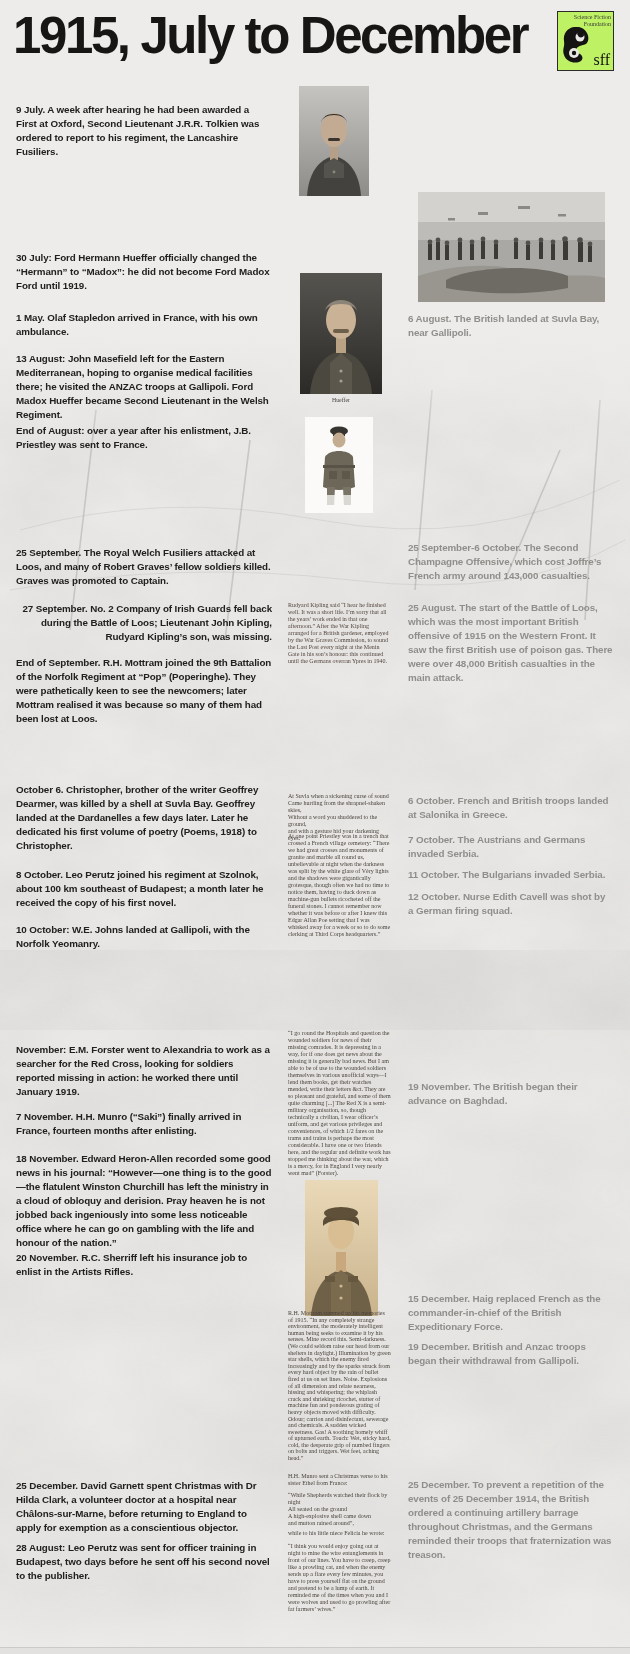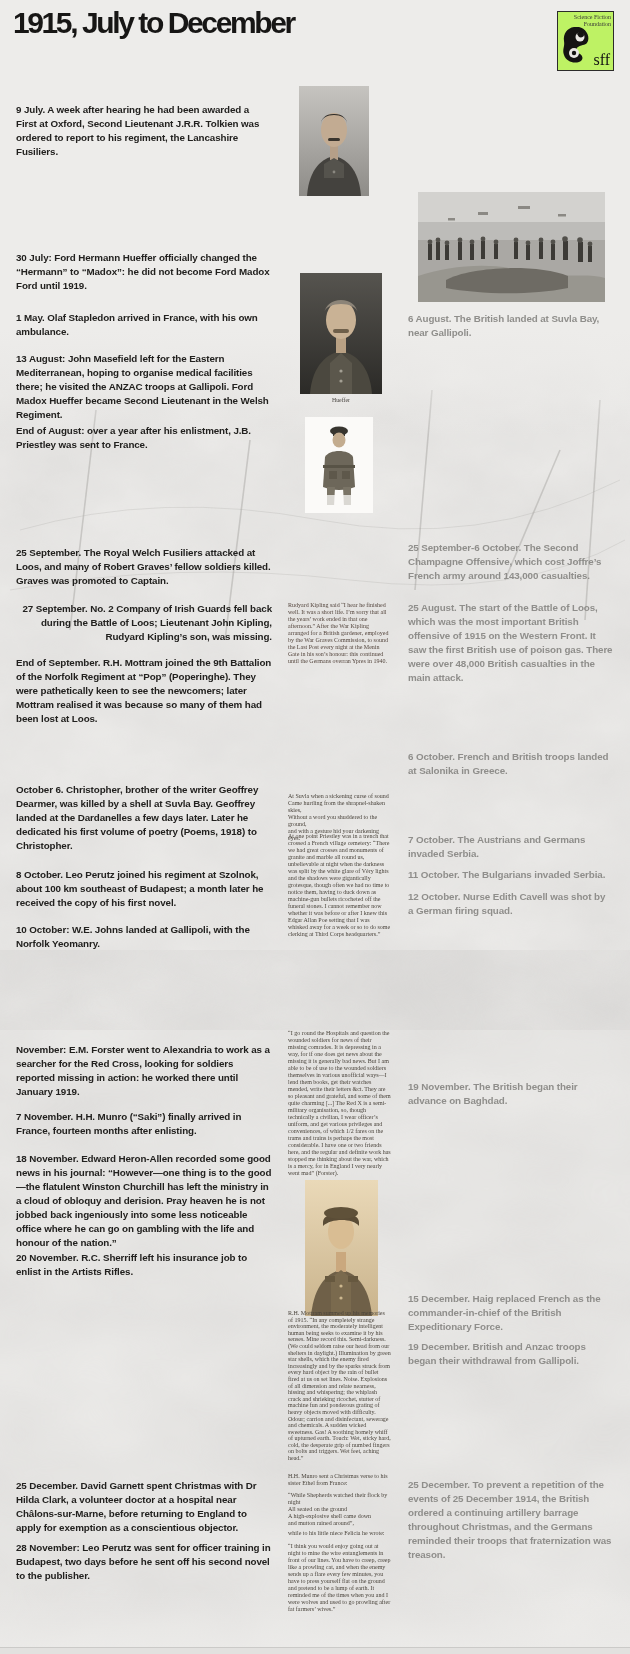--- a/index.html
+++ b/index.html
@@ -6,21 +6,21 @@
   #poster{
     position:relative;
     width:630px;height:1654px;
     background:#edecea;
     overflow:hidden;
     font-family:"Liberation Sans",sans-serif;
   }
   .bgart{position:absolute;pointer-events:none;}
   .page-title{
     position:absolute;left:13px;top:6px;width:540px;
-    font-weight:bold;font-size:30px;letter-spacing:-2.4px;
+    font-weight:bold;font-size:51px;letter-spacing:-2.4px;
     color:#171615;
   }
   
   .logo-box{
     position:absolute;left:557px;top:11px;width:57px;height:60px;
     background:#bef264;border:1px solid #2c2b2a;box-sizing:border-box;
     font-family:"Liberation Serif",serif;
   }
   .logo-org{
     position:absolute;right:2px;top:2px;text-align:right;
@@ -252,26 +252,26 @@
   <div class="ev-left" style="top:602px;text-align:right;">27 September. No. 2 Company of Irish Guards fell back during the Battle of Loos; Lieutenant John Kipling, Rudyard Kipling’s son, was missing.</div>
   <div class="ev-left" style="top:656px;">End of September. R.H. Mottram joined the 9th Battalion of the Norfolk Regiment at “Pop” (Poperinghe). They were pathetically keen to see the newcomers; later Mottram realised it was because so many of them had been lost at Loos.</div>
   <div class="ev-left" style="top:783px;">October 6. Christopher, brother of the writer Geoffrey Dearmer, was killed by a shell at Suvla Bay. Geoffrey landed at the Dardanelles a few days later. Later he dedicated his first volume of poetry (Poems, 1918) to Christopher.</div>
   <div class="ev-left" style="top:868px;">8 October. Leo Perutz joined his regiment at Szolnok, about 100 km southeast of Budapest; a month later he received the copy of his first novel.</div>
   <div class="ev-left" style="top:923px;">10 October: W.E. Johns landed at Gallipoli, with the Norfolk Yeomanry.</div>
   <div class="ev-left" style="top:1043px;">November: E.M. Forster went to Alexandria to work as a searcher for the Red Cross, looking for soldiers reported missing in action: he worked there until January 1919.</div>
   <div class="ev-left" style="top:1110px;">7 November. H.H. Munro (“Saki”) finally arrived in France, fourteen months after enlisting.</div>
   <div class="ev-left" style="top:1152px;">18 November. Edward Heron-Allen recorded some good news in his journal: “However—one thing is to the good—the flatulent Winston Churchill has left the ministry in a cloud of obloquy and derision. Pray heaven he is not jobbed back ingeniously into some less noticeable office where he can go on gambling with the life and honour of the nation.”</div>
   <div class="ev-left" style="top:1251px;">20 November. R.C. Sherriff left his insurance job to enlist in the Artists Rifles.</div>
   <div class="ev-left" style="top:1479px;">25 December. David Garnett spent Christmas with Dr Hilda Clark, a volunteer doctor at a hospital near Châlons-sur-Marne, before returning to England to apply for exemption as a conscientious objector.</div>
-  <div class="ev-left" style="top:1541px;">28 November: Leo Perutz was sent for officer training in Budapest, two days before he sent off his second novel to the publisher.</div>
+  <div class="ev-left" style="top:1541px;">28 August: Leo Perutz was sent for officer training in Budapest, two days before he sent off his second novel to the publisher.</div>
 
   <div class="ev-right" style="top:312px;">6 August. The British landed at Suvla Bay, near Gallipoli.</div>
   <div class="ev-right" style="top:541px;">25 September-6 October. The Second Champagne Offensive, which cost Joffre’s French army around 143,000 casualties.</div>
   <div class="ev-right" style="top:601px;">25 August. The start of the Battle of Loos, which was the most important British offensive of 1915 on the Western Front. It saw the first British use of poison gas. There were over 48,000 British casualties in the main attack.</div>
-  <div class="ev-right" style="top:750px;">6 October. French and British troops landed at Salonika in Greece.</div>
+  <div class="ev-right" style="top:794px;">6 October. French and British troops landed at Salonika in Greece.</div>
   <div class="ev-right" style="top:833px;">7 October. The Austrians and Germans invaded Serbia.</div>
   <div class="ev-right" style="top:868px;">11 October. The Bulgarians invaded Serbia.</div>
   <div class="ev-right" style="top:890px;">12 October. Nurse Edith Cavell was shot by a German firing squad.</div>
   <div class="ev-right" style="top:1080px;">19 November. The British began their advance on Baghdad.</div>
   <div class="ev-right" style="top:1292px;">15 December. Haig replaced French as the commander-in-chief of the British Expeditionary Force.</div>
   <div class="ev-right" style="top:1340px;">19 December. British and Anzac troops began their withdrawal from Gallipoli.</div>
   <div class="ev-right" style="top:1478px;">25 December. To prevent a repetition of the events of 25 December 1914, the British ordered a continuing artillery barrage throughout Christmas, and the Germans reminded their troops that fraternization was treason.</div>
 
   <div class="note kipling" style="top:602px;">Rudyard Kipling said “I hear he finished well. It was a short life. I’m sorry that all the years’ work ended in that one afternoon.” After the War Kipling arranged for a British gardener, employed by the War Graves Commission, to sound the Last Post every night at the Menin Gate in his son’s honour: this continued until the Germans overran Ypres in 1940.</div>
   <div class="note pre" style="top:793px;">At Suvla when a sickening curse of sound

